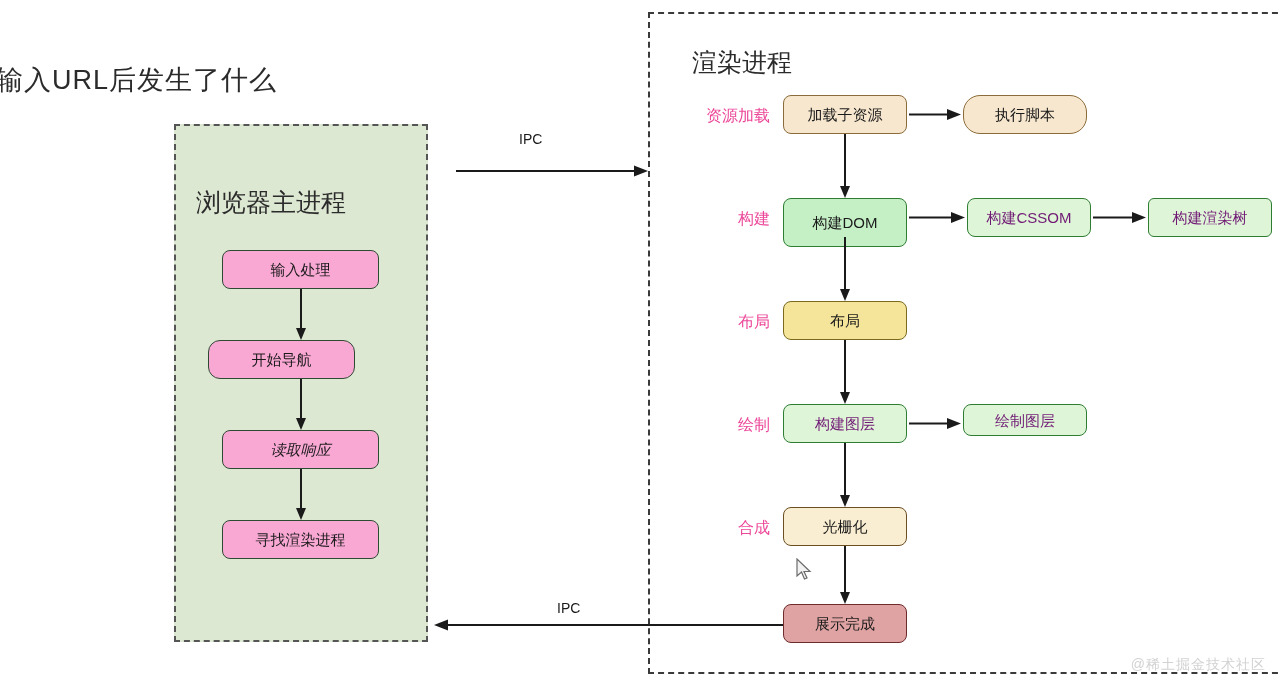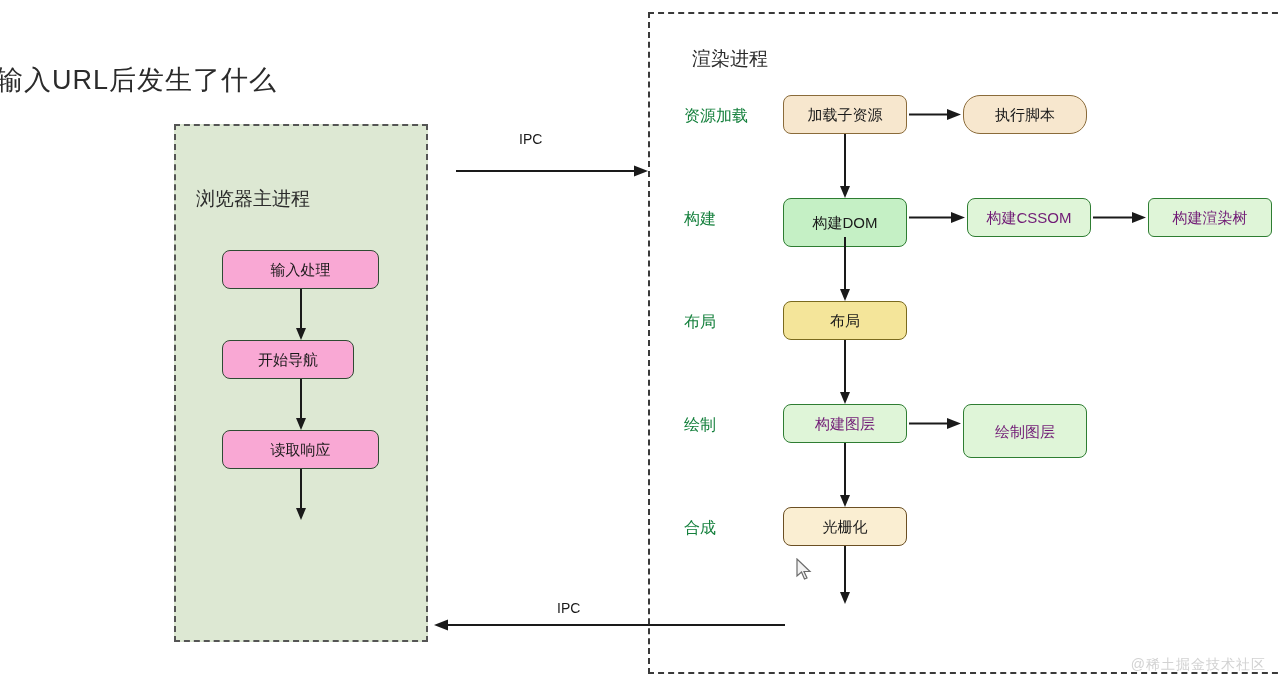--- a/index.html
+++ b/index.html
@@ -36,21 +36,21 @@
     left: 648px; top: 12px;
     width: 640px; height: 662px;
     border-left: 2px dashed #3a3a3a;
     border-top: 2px dashed #3a3a3a;
     border-bottom: 2px dashed #3a3a3a;
     border-right: none;
     background: transparent;
   }
   .panel-heading {
     position: absolute;
-    font-size: 19px;
+    font-size: 25px;
     color: #2b2b2b;
     white-space: nowrap;
   }
   .panel-heading.left  { left: 196px; top: 150px; margin-top: 36px; }
   .panel-heading.right { left: 692px; top: 46px; }
 
   
   .node {
     position: absolute;
     display: flex;
@@ -68,23 +68,23 @@
   .node.green  { background: #c5f0c5; border-color: #2e7d32; color: #1a1a1a; }
   .node.green2 { background: #dff5d8; border-color: #2e7d32; color: #701a75; }
   .node.gold   { background: #f4e59a; border-color: #7a6a1e; color: #1a1a1a; }
   .node.cream  { background: #faeed2; border-color: #6b4f23; color: #1a1a1a; }
   .node.rose   { background: #dfa3a3; border-color: #6e2b2b; color: #1a1a1a; }
 
   
   .row-label {
     position: absolute;
     font-size: 16px;
-    color: #15803d;
-    white-space: nowrap;
-    text-align: left;
+    color: #ec4899;
+    white-space: nowrap;
+    text-align: right;
   }
 
   
   .arrow { position: absolute; }
   .arrow svg { display: block; overflow: visible; }
 
   .ipc-label {
     position: absolute;
     font-size: 14px;
     color: #1a1a1a;
@@ -110,25 +110,28 @@
 <div id="stage">
 
   <div class="page-title">输入URL后发生了什么</div>
 
   <div class="panel-left"></div>
   <div class="panel-heading left">浏览器主进程</div>
 
   <div class="node white" style="left:222px; top:250px; width:157px; height:39px;">
     <span>输入处理</span>
   </div>
-  <div class="node white" style="left:222px; top:340px; width:132px; height:39px;">
+  <div class="node white" style="left:208px; top:340px; width:147px; height:39px;border-radius:12px;">
     <span>开始导航</span>
   </div>
-  <div class="node white" style="left:222px; top:430px; width:157px; height:39px;">
+  <div class="node white" style="left:222px; top:430px; width:157px; height:39px;font-style:italic;">
     <span>读取响应</span>
+  </div>
+  <div class="node white" style="left:222px; top:520px; width:157px; height:39px;">
+    <span>寻找渲染进程</span>
   </div>
 
   <div class="arrow" style="left:292px; top:289px;">
     <svg width="18" height="51">
         <line x1="9" y1="0" x2="9" y2="42" stroke="#1a1a1a" stroke-width="2"></line>
         <polygon points="9,51 4,39 14,39" fill="#1a1a1a"></polygon>
       </svg>
   </div>
   <div class="arrow" style="left:292px; top:379px;">
     <svg width="18" height="51">
@@ -203,34 +206,37 @@
       </svg>
   </div>
 
   <div class="node gold" style="left:783px; top:301px; width:124px; height:39px;">
     <span>布局</span>
   </div>
 
   <div class="node green2" style="left:783px; top:404px; width:124px; height:39px;">
     <span>构建图层</span>
   </div>
-  <div class="node green2" style="left:963px; top:404px; width:124px; height:54px;">
+  <div class="node green2" style="left:963px; top:404px; width:124px; height:32px;">
     <span>绘制图层</span>
   </div>
   <div class="arrow" style="left:909px; top:417px;">
     <svg width="52" height="13">
         <line x1="0" y1="6.5" x2="40" y2="6.5" stroke="#1a1a1a" stroke-width="2"></line>
         <polygon points="52,6.5 38,1 38,12" fill="#1a1a1a"></polygon>
       </svg>
   </div>
 
   <div class="node cream" style="left:783px; top:507px; width:124px; height:39px;">
     <span>光栅化</span>
   </div>
 
+  <div class="node rose" style="left:783px; top:604px; width:124px; height:39px;">
+    <span>展示完成</span>
+  </div>
 
   <div class="arrow" style="left:836px; top:134px;">
     <svg width="18" height="64">
         <line x1="9" y1="0" x2="9" y2="55" stroke="#1a1a1a" stroke-width="2"></line>
         <polygon points="9,64 4,52 14,52" fill="#1a1a1a"></polygon>
       </svg>
   </div>
   <div class="arrow" style="left:836px; top:237px;">
     <svg width="18" height="64">
         <line x1="9" y1="0" x2="9" y2="55" stroke="#1a1a1a" stroke-width="2"></line>

